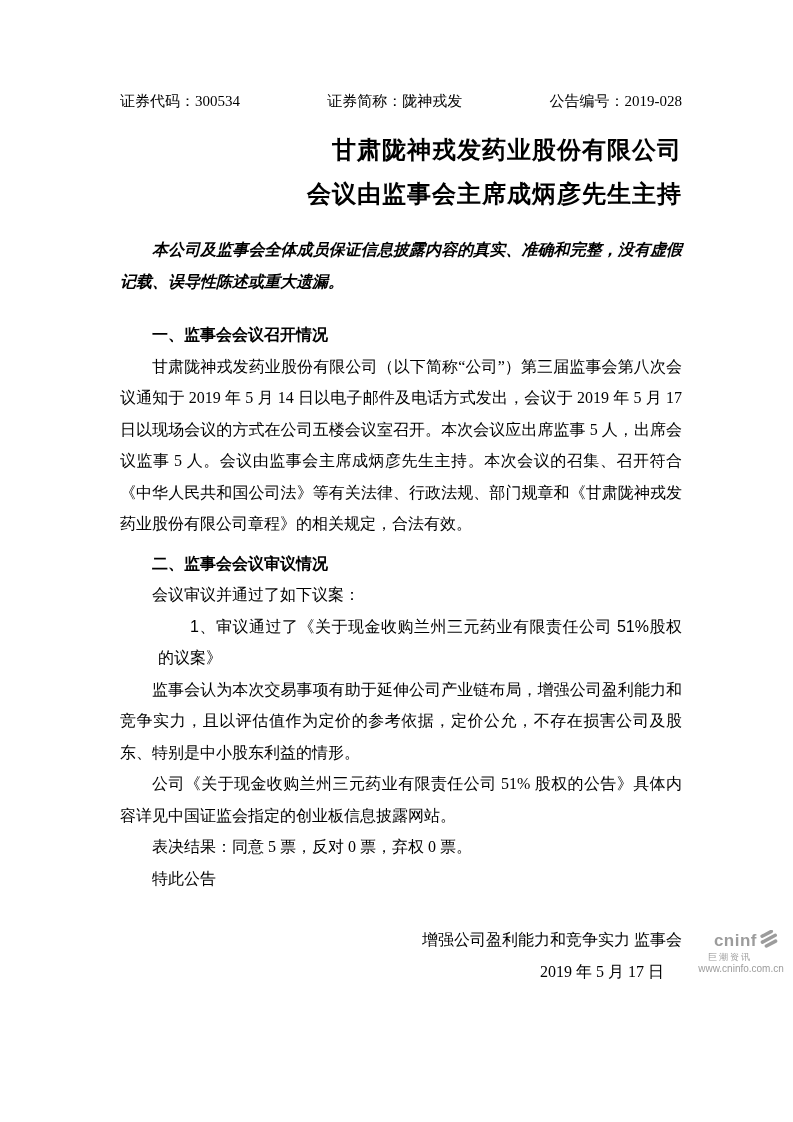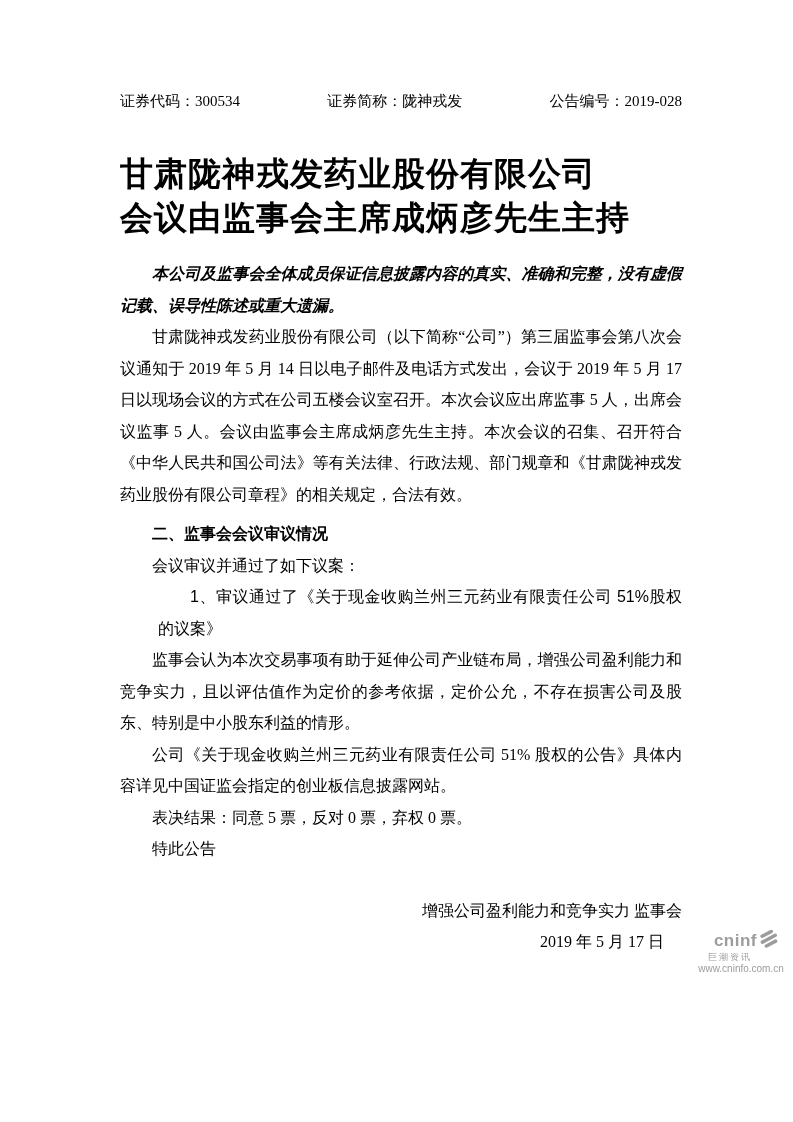--- a/index.html
+++ b/index.html
@@ -17,23 +17,23 @@
     padding: 90px 111px 0 120px;
   }
   .doc-header {
     display: flex;
     justify-content: space-between;
     align-items: baseline;
     font-size: 15px;
     line-height: 22px;
   }
   .doc-title {
-    margin-top: 40px;
-    text-align: left;
-    font-size: 33px;
+    margin-top: 16px;
+    text-align: right;
+    font-size: 24px;
     font-weight: bold;
     line-height: 44px;
     letter-spacing: 1px;
     font-family: "Liberation Sans", "DejaVu Sans", sans-serif;
   }
   .declaration {
     margin-top: 18px;
     font-size: 16px;
     font-weight: bold;
     line-height: 31.5px;
@@ -116,20 +116,21 @@
       <span>公告编号：2019-028</span>
     </div>
 
     <div class="doc-title">
       <div>甘肃陇神戎发药业股份有限公司</div>
       <div>会议由监事会主席成炳彦先生主持</div>
     </div>
 
     <p class="declaration">本公司及监事会全体成员保证信息披露内容的真实、准确和完整，没有虚假记载、误导性陈述或重大遗漏。</p>
 
+    <div class="section-heading">一、监事会会议召开情况</div>
     <p class="body">甘肃陇神戎发药业股份有限公司（以下简称“公司”）第三届监事会第八次会议通知于 2019 年 5 月 14 日以电子邮件及电话方式发出，会议于 2019 年 5 月 17 日以现场会议的方式在公司五楼会议室召开。本次会议应出席监事 5 人，出席会议监事 5 人。会议由监事会主席成炳彦先生主持。本次会议的召集、召开符合《中华人民共和国公司法》等有关法律、行政法规、部门规章和《甘肃陇神戎发药业股份有限公司章程》的相关规定，合法有效。</p>
 
     <div class="section-heading flush">二、监事会会议审议情况</div>
     <p class="body">会议审议并通过了如下议案：</p>
     <p class="body bold">1、审议通过了《关于现金收购兰州三元药业有限责任公司 51%股权的议案》</p>
     <p class="body">监事会认为本次交易事项有助于延伸公司产业链布局，增强公司盈利能力和竞争实力，且以评估值作为定价的参考依据，定价公允，不存在损害公司及股东、特别是中小股东利益的情形。</p>
     <p class="body">公司《关于现金收购兰州三元药业有限责任公司 51% 股权的公告》具体内容详见中国证监会指定的创业板信息披露网站。</p>
     <p class="body">表决结果：同意 5 票，反对 0 票，弃权 0 票。</p>
     <p class="body">特此公告</p>
 

